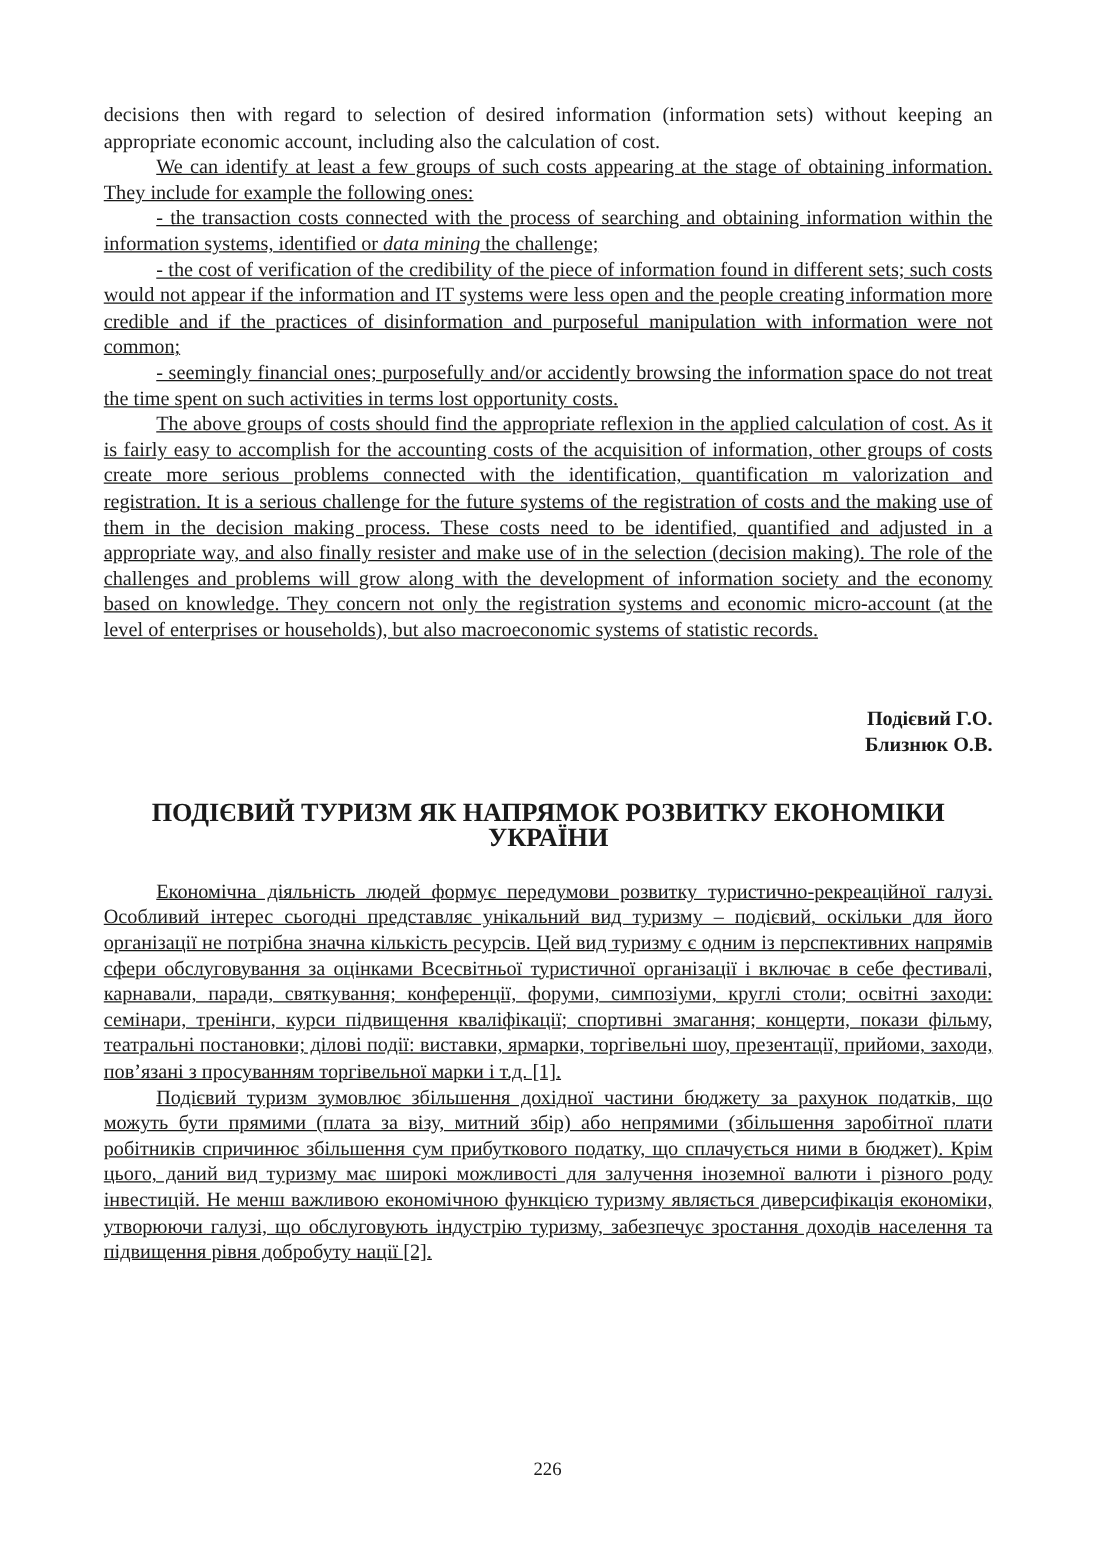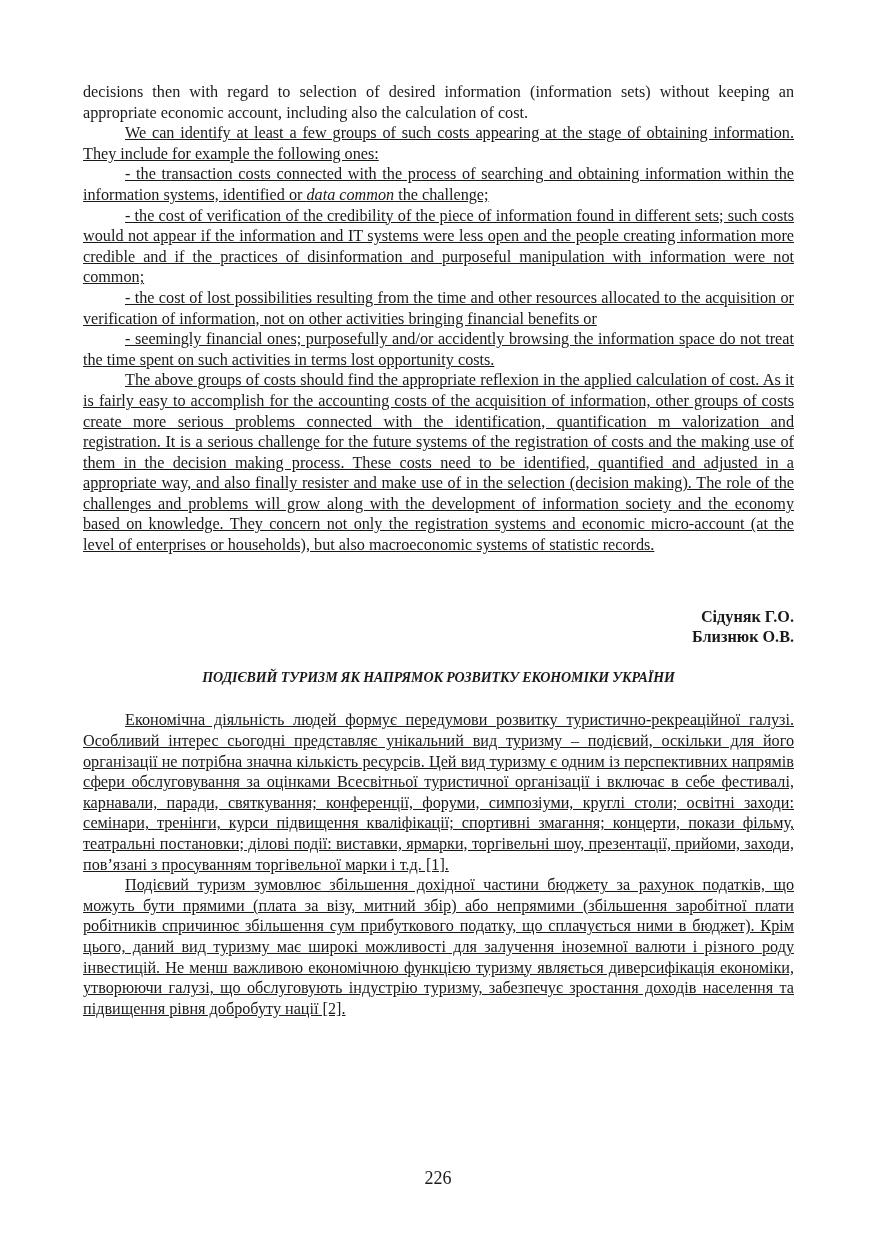--- a/index.html
+++ b/index.html
@@ -8,46 +8,45 @@
     position: absolute; left: 83px; top: 82px; width: 711px;
     font-family: "Liberation Serif", serif; font-size: 16.2px; line-height: 20.6px;
     color: #1a1a1a; text-align: justify;
   }
   .page p { margin: 0; }
   .indent { text-indent: 42px; text-decoration: underline; }
   .authors { text-align: right; margin-top: 51px; }
   .author { font-weight: bold; }
   .affil { font-weight: normal; }
   .title {
-    text-align: center; font-weight: bold; margin-top: 20px; margin-bottom: 22px;
-    font-size: 14px; letter-spacing: -0.1px; font-style: italic;
+    text-align: center; font-weight: bold; margin-top: 33px; margin-bottom: 22px;
+    font-size: 21px; letter-spacing: -0.1px;
   }
   em { font-style: italic; }
   .page-number {
     position: absolute; left: 0; width: 876px; top: 1168px; text-align: center;
-    font-family: "Liberation Serif", serif; font-size: 18px; color: #1a1a1a;
+    font-family: "Liberation Serif", serif; font-size: 15px; color: #1a1a1a;
   }
 </style>
 </head>
 <body>
 
 <div class="page">
   <section>
     <p>decisions then with regard to selection of desired information (information sets) without keeping an appropriate economic account, including also the calculation of cost.</p>
     <p class="indent">We can identify at least a few groups of such costs appearing at the stage of obtaining information. They include for example the following ones:</p>
-    <p class="indent"><span>- the transaction costs connected with the process of searching and obtaining information within the information systems, identified or </span><em>data common</em><span> the challenge;</span></p>
+    <p class="indent"><span>- the transaction costs connected with the process of searching and obtaining information within the information systems, identified or </span><em>data mining</em><span> the challenge;</span></p>
     <p class="indent">- the cost of verification of the credibility of the piece of information found in different sets; such costs would not appear if the information and IT systems were less open and the people creating information more credible and if the practices of disinformation and purposeful manipulation with information were not common;</p>
-    <p class="indent">- the cost of lost possibilities resulting from the time and other resources allocated to the acquisition or verification of information, not on other activities bringing financial benefits or</p>
     <p class="indent">- seemingly financial ones; purposefully and/or accidently browsing the information space do not treat the time spent on such activities in terms lost opportunity costs.</p>
     <p class="indent">The above groups of costs should find the appropriate reflexion in the applied calculation of cost. As it is fairly easy to accomplish for the accounting costs of the acquisition of information, other groups of costs create more serious problems connected with the identification, quantification m valorization and registration. It is a serious challenge for the future systems of the registration of costs and the making use of them in the decision making process. These costs need to be identified, quantified and adjusted  in a appropriate way, and also finally resister and make use of in the selection (decision making). The role of the challenges and problems will grow along with the development of information society and the economy based on knowledge. They concern not only the registration systems and economic micro-account (at the level of enterprises or households), but also macroeconomic systems of statistic records.</p>
   </section>
 
   <section>
     <div class="authors">
-      <div class="author">Сідуняк Г.О.</div>
+      <div class="author">Подієвий Г.О.</div>
       <div class="author">Близнюк О.В.</div>
     </div>
     <div class="title">ПОДІЄВИЙ ТУРИЗМ ЯК НАПРЯМОК РОЗВИТКУ ЕКОНОМІКИ УКРАЇНИ</div>
   </section>
 
   <section>
     <p class="indent">Економічна діяльність людей формує передумови розвитку туристично-рекреаційної галузі. Особливий інтерес сьогодні представляє унікальний вид туризму – подієвий, оскільки для його організації не потрібна значна кількість ресурсів. Цей вид туризму є одним із перспективних напрямів сфери обслуговування за оцінками Всесвітньої туристичної організації і включає в себе фестивалі, карнавали, паради, святкування; конференції, форуми, симпозіуми, круглі столи; освітні заходи: семінари, тренінги, курси підвищення кваліфікації; спортивні змагання; концерти, покази фільму, театральні постановки; ділові події: виставки, ярмарки, торгівельні шоу, презентації, прийоми, заходи, пов’язані з просуванням торгівельної марки і т.д. [1].</p>
     <p class="indent">Подієвий туризм зумовлює збільшення дохідної частини бюджету за рахунок податків, що можуть бути прямими (плата за візу, митний збір) або непрямими (збільшення заробітної плати робітників спричинює збільшення сум прибуткового податку, що сплачується ними в бюджет). Крім цього, даний вид туризму має широкі можливості для залучення іноземної валюти і різного роду інвестицій. Не менш важливою економічною функцією туризму являється диверсифікація економіки, утворюючи галузі, що обслуговують індустрію туризму, забезпечує зростання доходів населення та підвищення рівня добробуту нації [2].</p>
   </section>
 </div>

